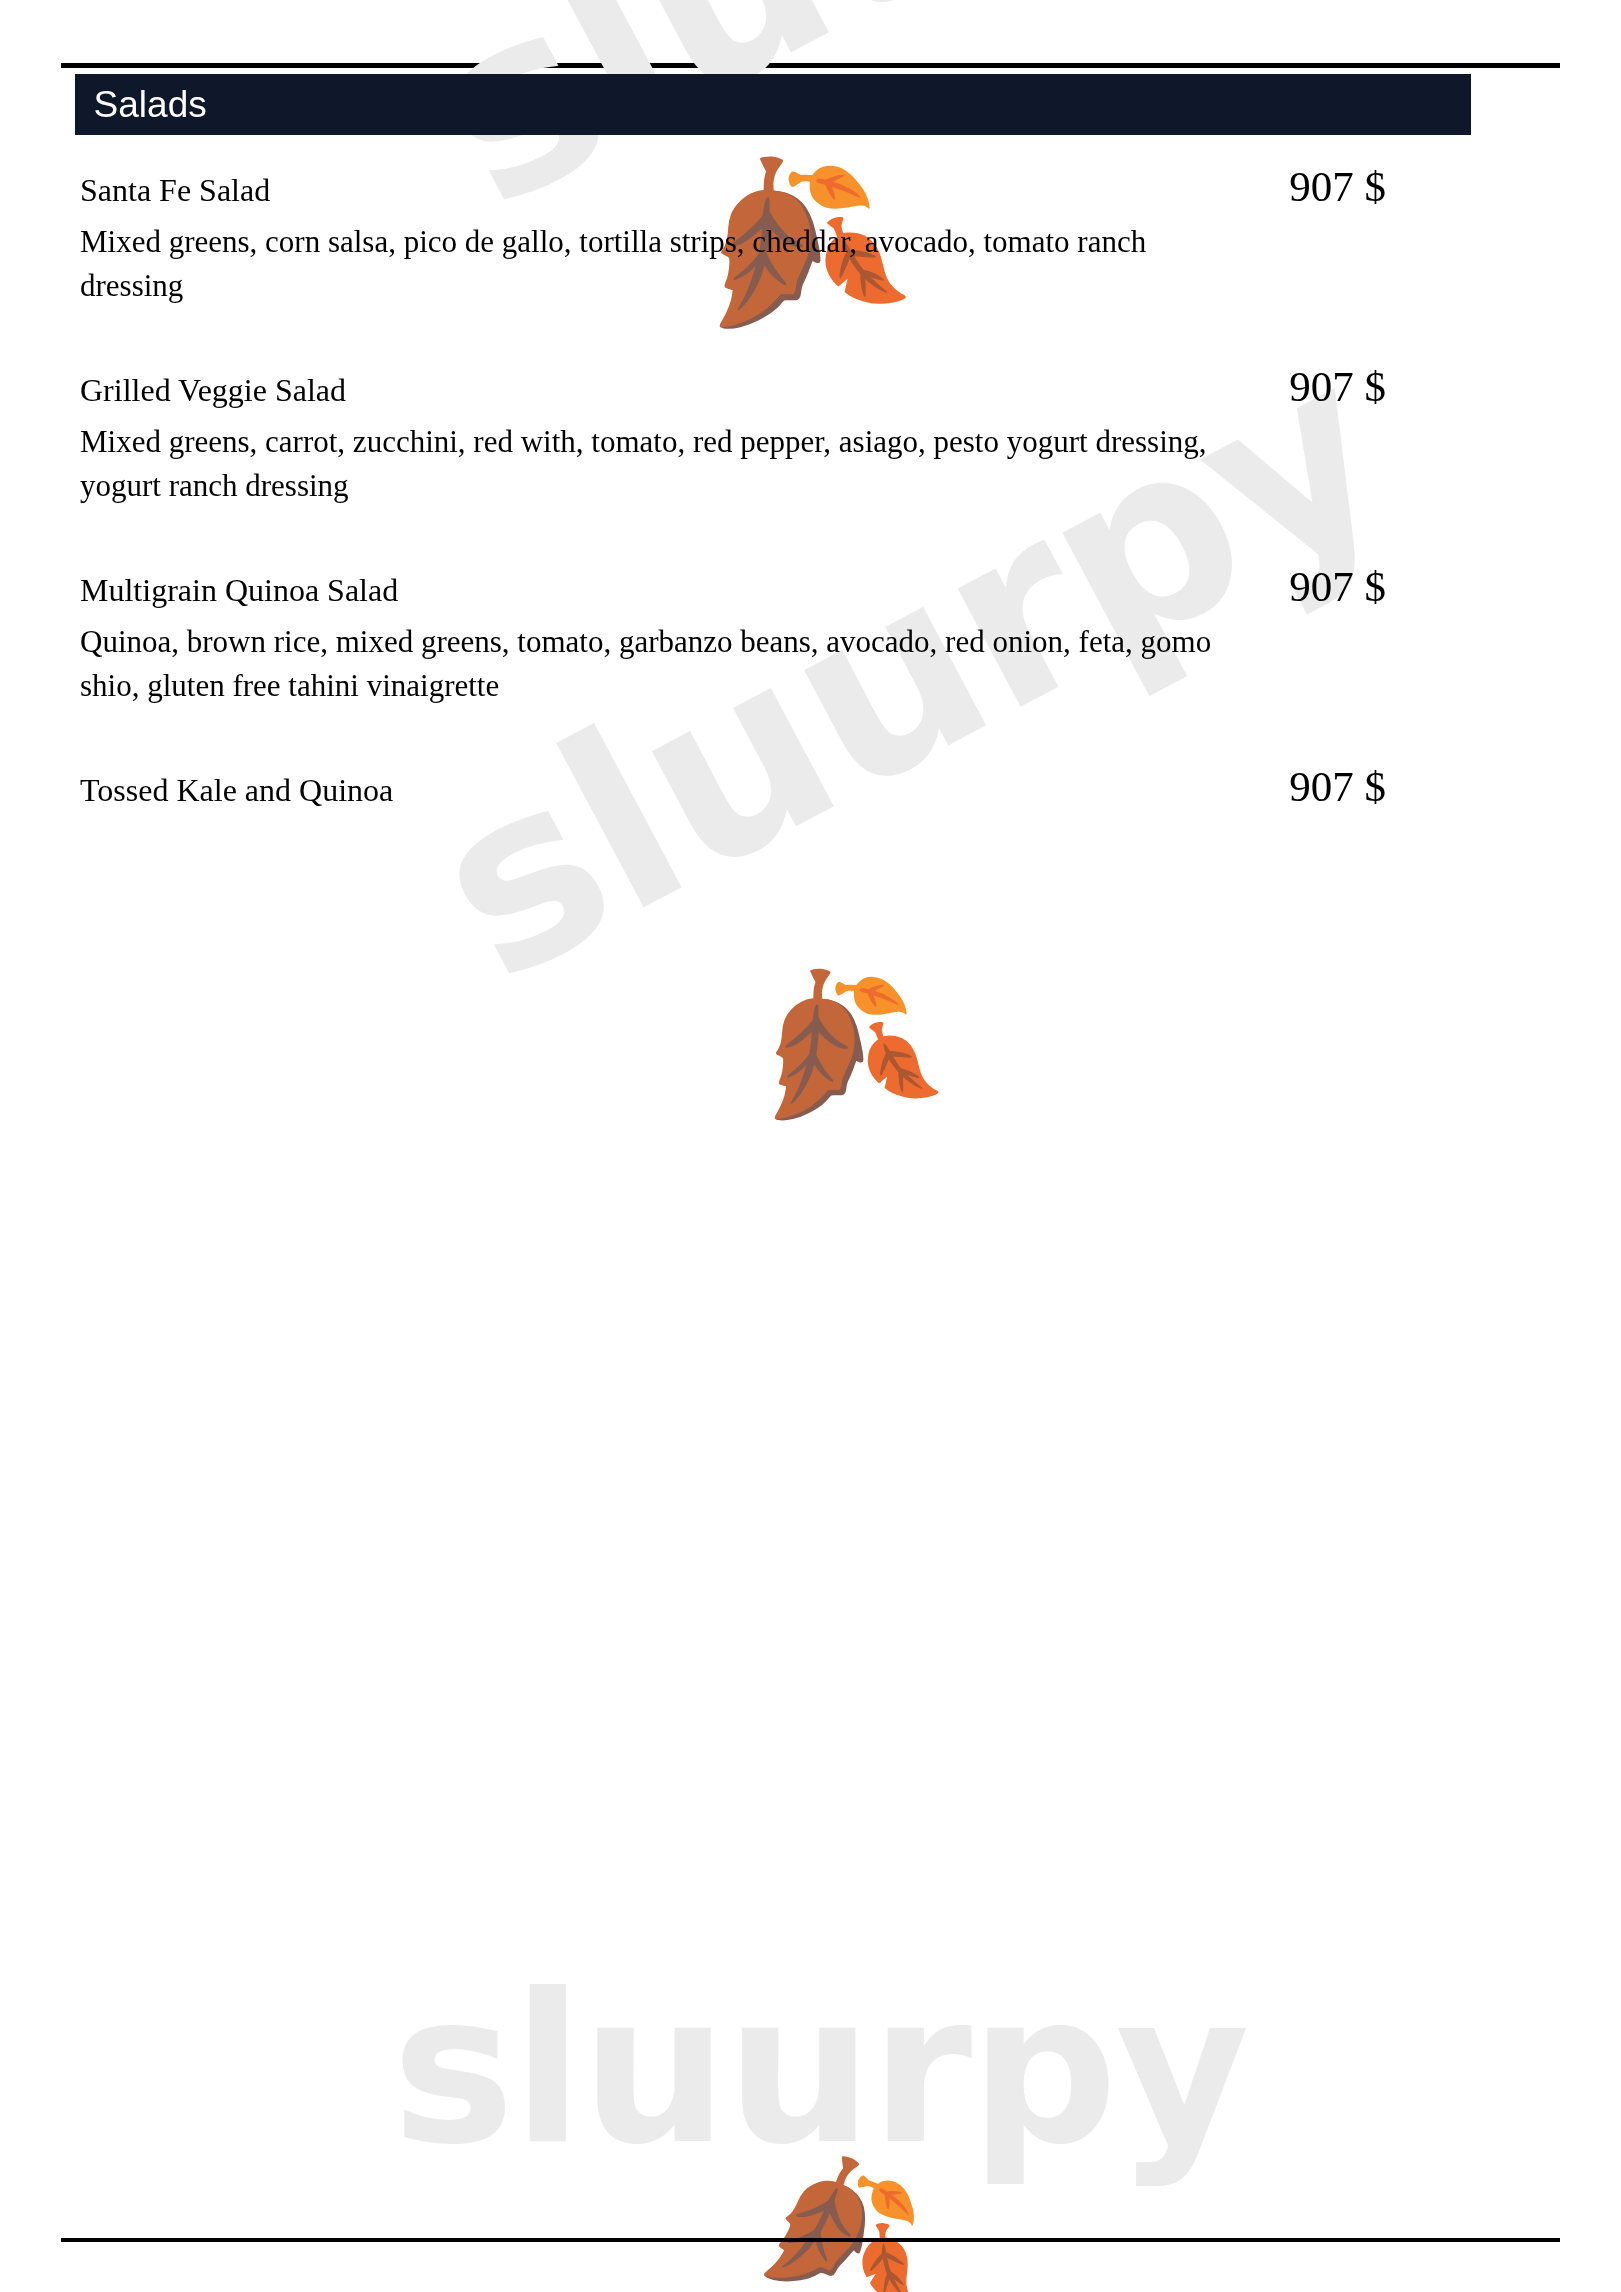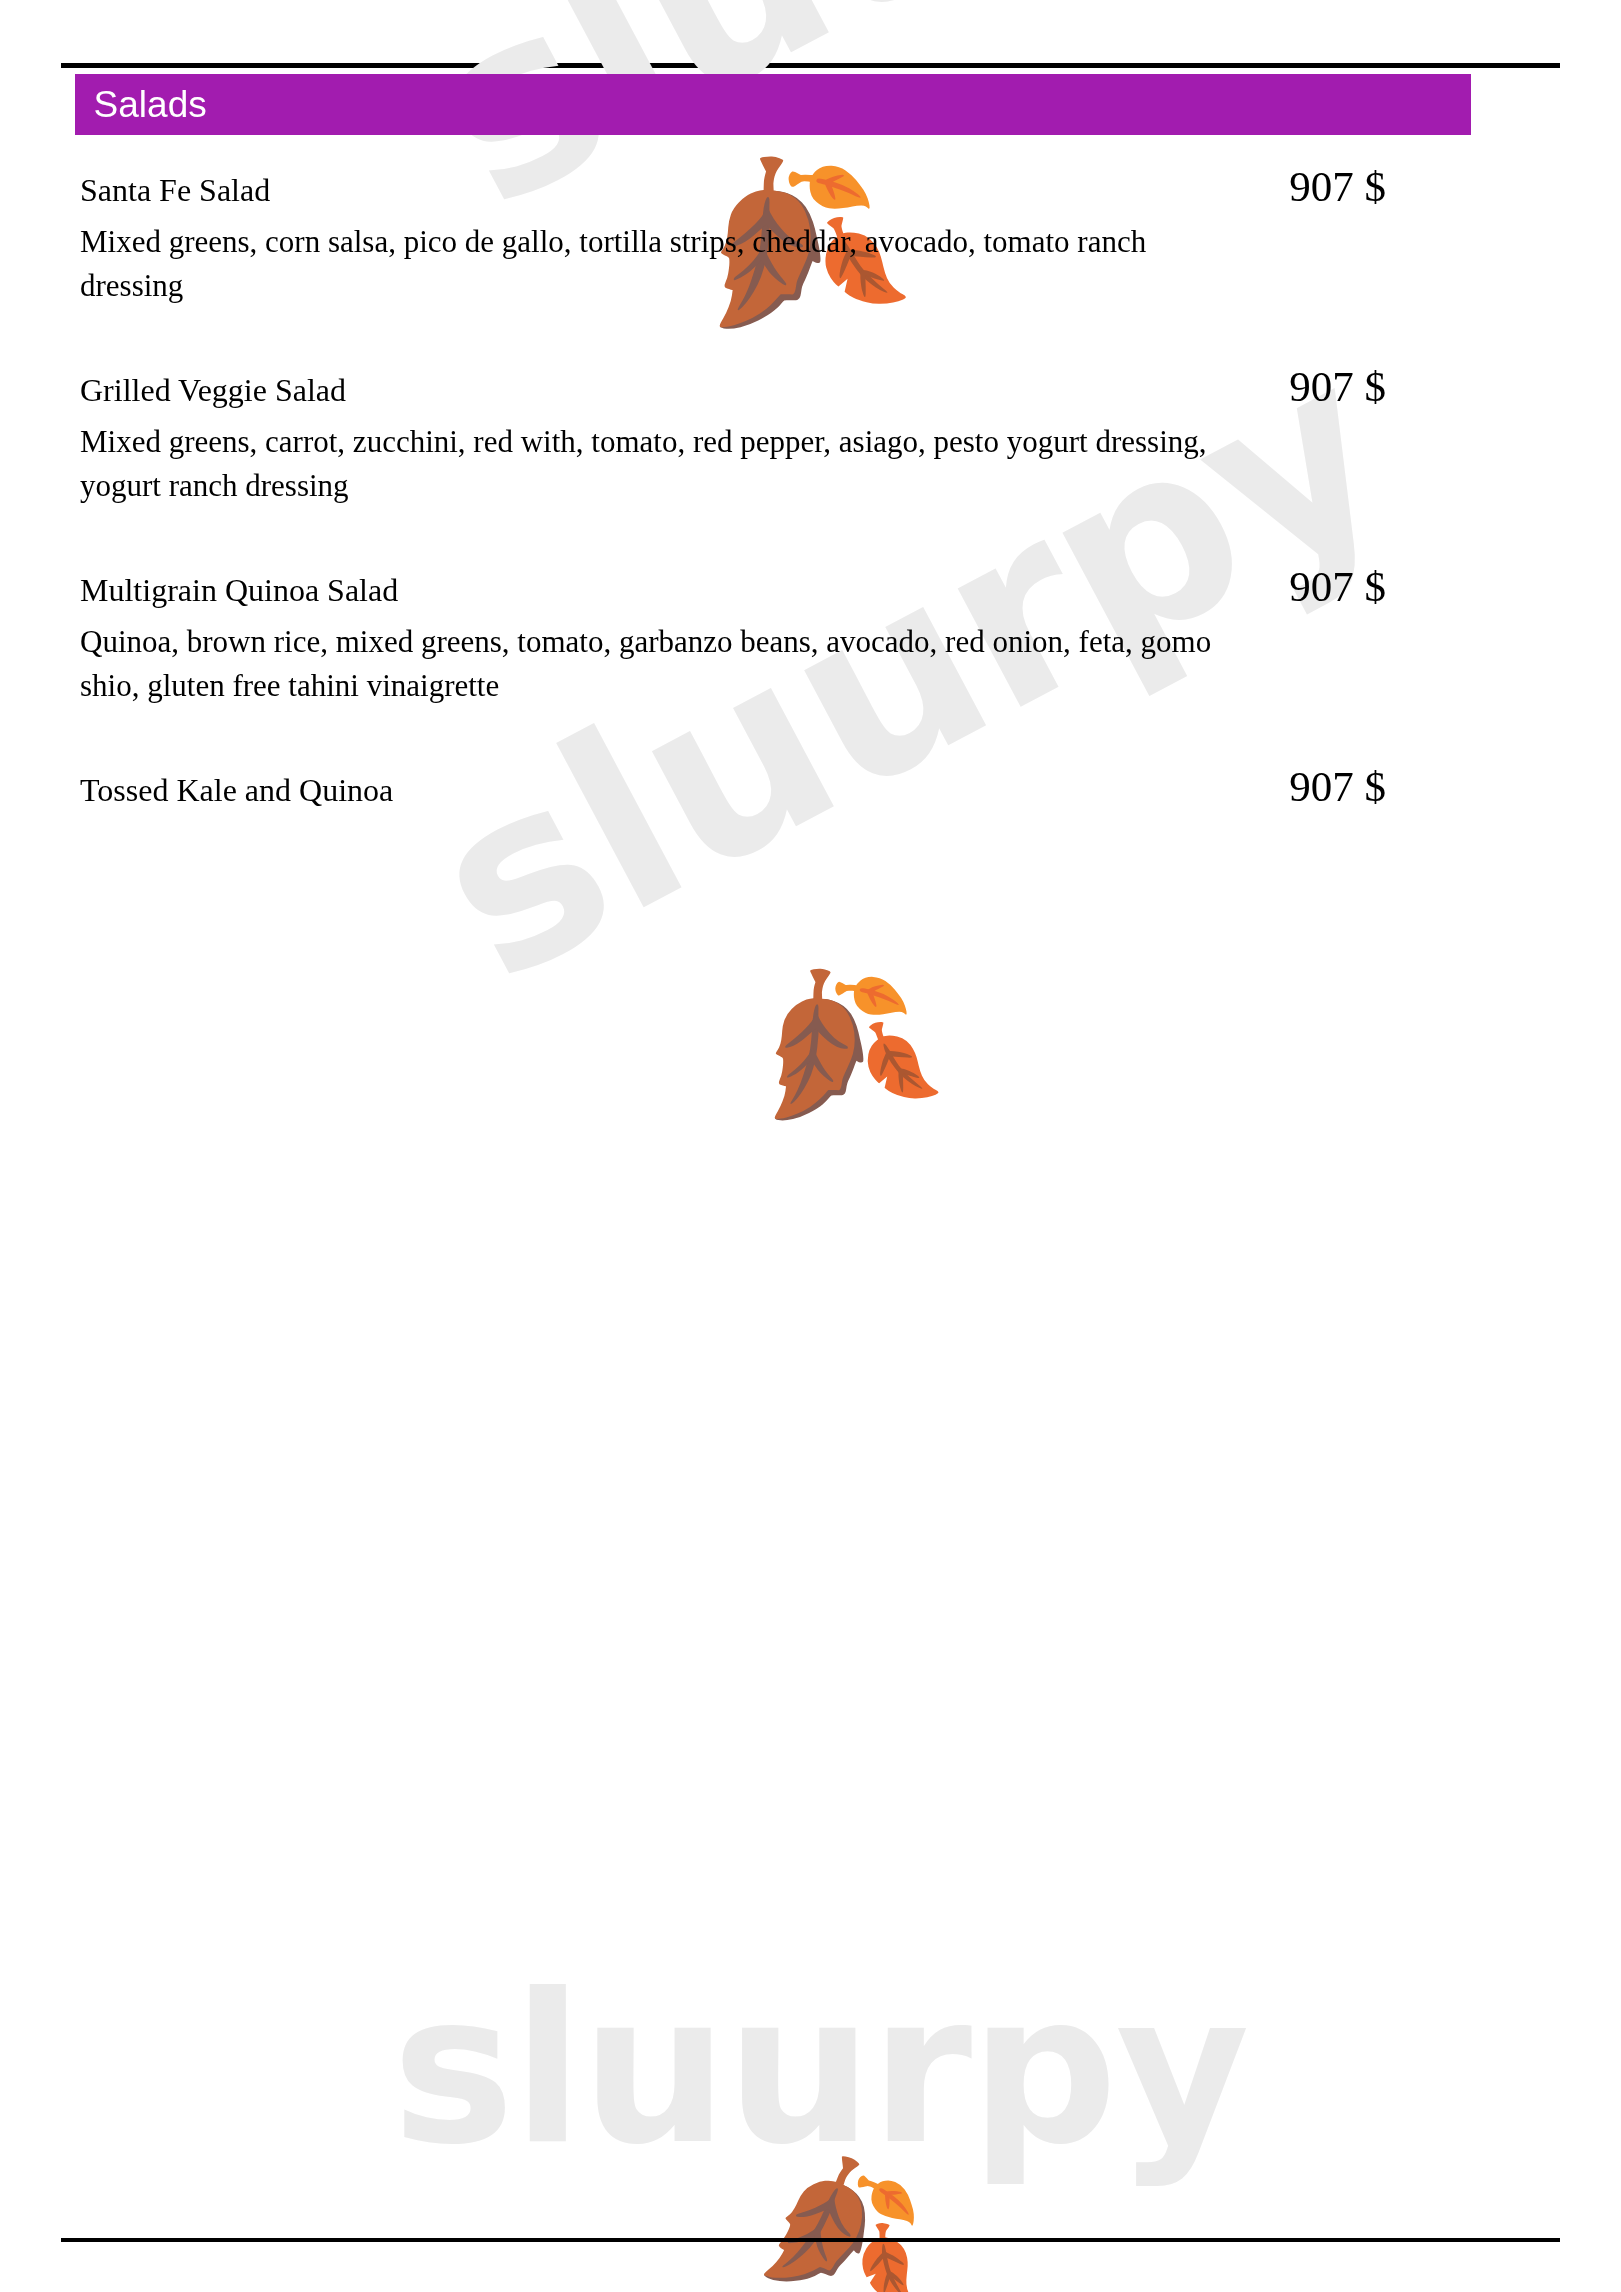--- a/index.html
+++ b/index.html
@@ -81,21 +81,21 @@
   .leaf-2 { top: 961px; left: 745px; font-size: 147px; transform: rotate(-20deg); }
   .leaf-3 { top: 2151px; left: 755px; font-size: 137px; }
 
   
   .section-header {
     position: absolute;
     top: 74px;
     left: 75px;
     width: 1396px;
     height: 61px;
-    background: #a21caf;
+    background: #0f172a;
     box-sizing: border-box;
     display: flex;
     align-items: center;
   }
   .section-header .title {
     color: #ffffff;
     font-family: "Liberation Sans", sans-serif;
     font-size: 37px;
     line-height: 37px;
     padding-left: 18.6px;

